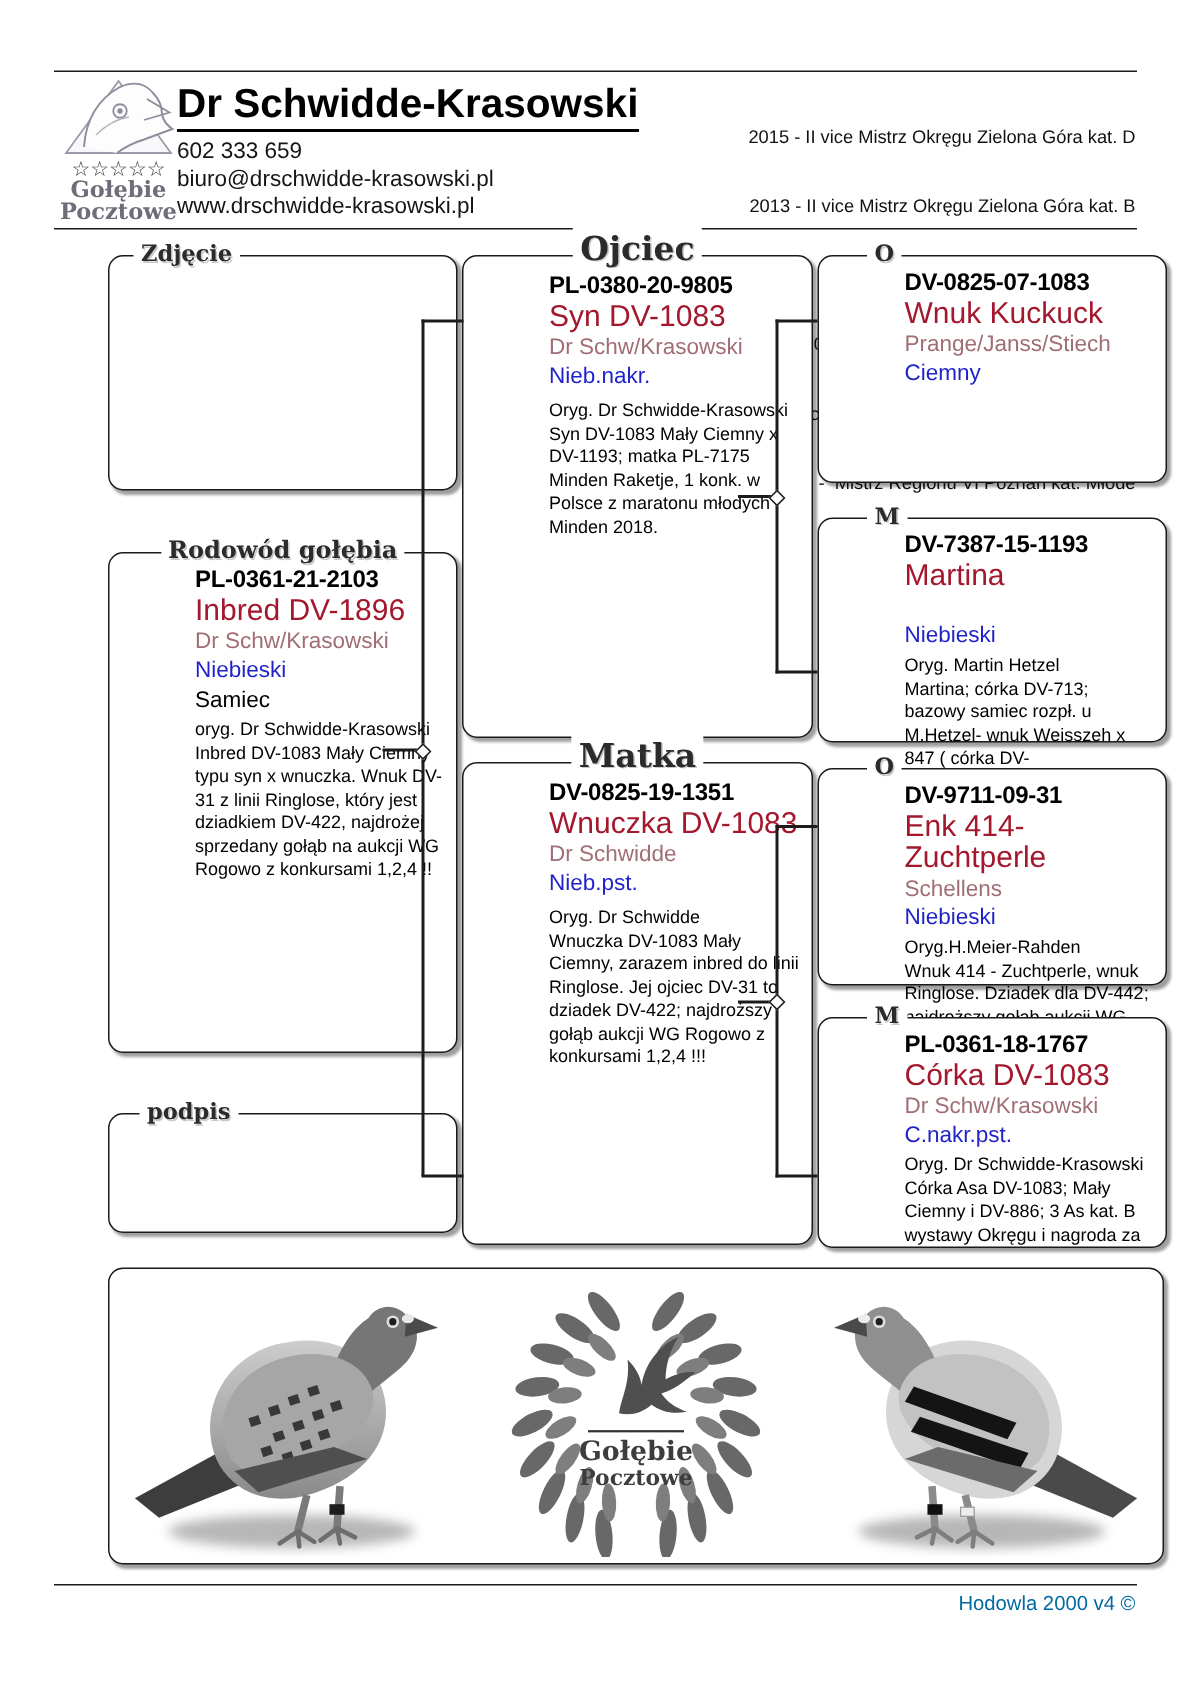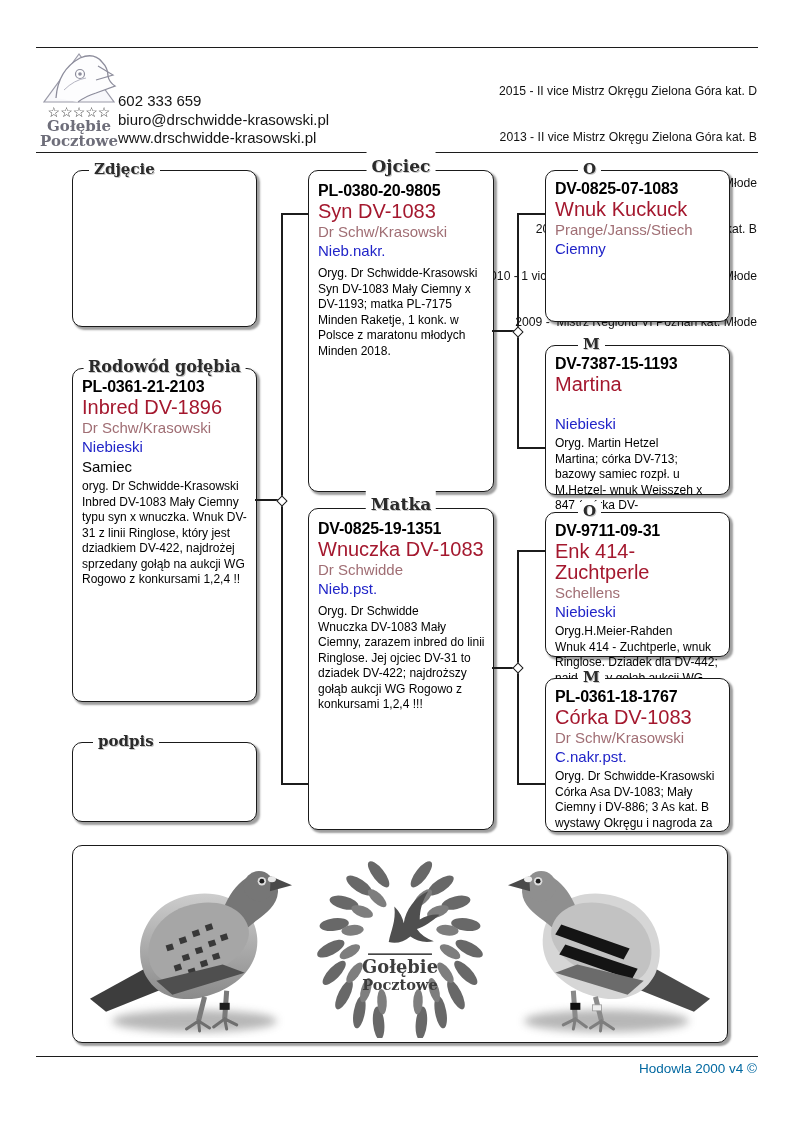--- a/index.html
+++ b/index.html
@@ -11,25 +11,25 @@
         border-bottom:2.5px solid #000;padding-bottom:1px;white-space:nowrap;}
   .contact{position:absolute;left:118px;top:92px;font-size:15px;line-height:18.5px;color:#151515;}
   .achv{position:absolute;right:37px;top:53px;text-align:right;font-size:12.2px;
         line-height:15.4px;color:#111;white-space:pre;}
   .logo{position:absolute;left:38px;top:50px;width:82px;text-align:center;}
   .logo-text{font-family:"DejaVu Serif",serif;font-weight:bold;font-size:15px;line-height:15px;
         color:#6e6e7a;}
   .logo-stars{font-size:14px;letter-spacing:0px;color:#3a3a3a;line-height:13px;}
   
   .pbox{position:absolute;background:#fff;border:1.5px solid #1a1a1a;border-radius:10px;
-        box-shadow:2.5px 2.5px 2px rgba(0,0,0,.38);}
+        box-shadow:2.5px 2.5px 2px rgba(0,0,0,.38);padding-left:48px;}
   .legend{position:absolute;top:-11px;background:#fff;padding:0 5px;white-space:nowrap;
         font-family:"DejaVu Serif",serif;font-weight:bold;font-size:16px;color:#2b2b2b;
         text-shadow:1px 1px 0 #c9c9c9;line-height:18px;}
-  .legend.big{font-size:17px;top:-19px;left:50%;transform:translateX(-50%);line-height:28px;}
+  .legend.big{font-size:22px;top:-19px;left:50%;transform:translateX(-50%);line-height:28px;}
   .legend.mid{left:50%;transform:translateX(-50%);}
   .legend.sm{font-size:15px;left:32px;}
   .bc{padding:7px 8px 0 9px;}
   .ring{font-size:16px;font-weight:bold;line-height:21px;letter-spacing:-0.2px;}
   .name{font-size:20px;line-height:21px;color:var(--name_red);}
   .breeder{font-size:15px;line-height:19px;color:var(--breeder_mauve);min-height:19px;}
   .cline{font-size:15px;line-height:20px;color:var(--blue);margin-bottom:5px;}
   .sex{font-size:15px;line-height:19px;margin-bottom:3px;}
   .desc{font-size:12px;line-height:15.5px;white-space:pre-line;}
   
@@ -58,20 +58,21 @@
         <circle cx="42" cy="24" r="4.5" fill="none" stroke="#8d8d9c" stroke-width="1.2"></circle>
         <circle cx="42" cy="24" r="1.8" fill="#8d8d9c"></circle>
         <path d="M26,40 Q36,30 48,28" fill="none" stroke="#b5b5c2" stroke-width="1"></path>
       </svg>
     </span>
     <div class="logo-stars">☆☆☆☆☆</div>
     <div class="logo-text">Gołębie</div>
     <div class="logo-text">Pocztowe</div>
   </div>
 
+  <div class="brand-title">Dr Schwidde-Krasowski</div>
   <div class="contact">
     <div>602 333 659</div>
     <div>biuro@drschwidde-krasowski.pl</div>
     <div>www.drschwidde-krasowski.pl</div>
   </div>
 
   <div class="achv">
     <div>2015 - II vice Mistrz Okręgu Zielona Góra kat. D</div>
     <div>2013 - II vice Mistrz Okręgu Zielona Góra kat. B</div>
     <div>2012 - II vice Mistrz Polski kat. Młode</div>

